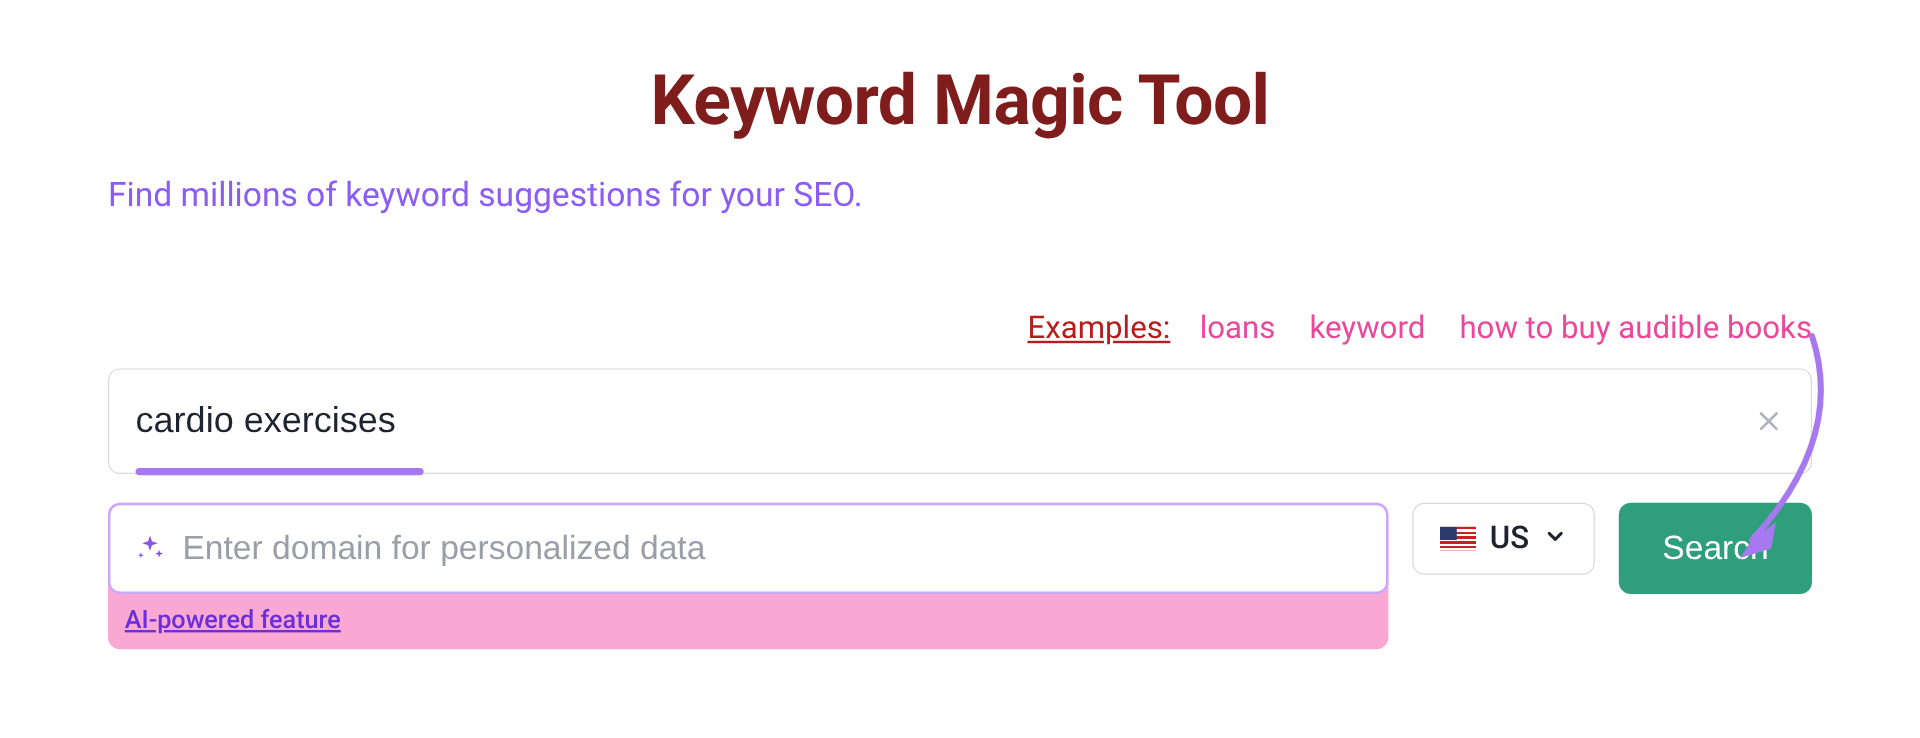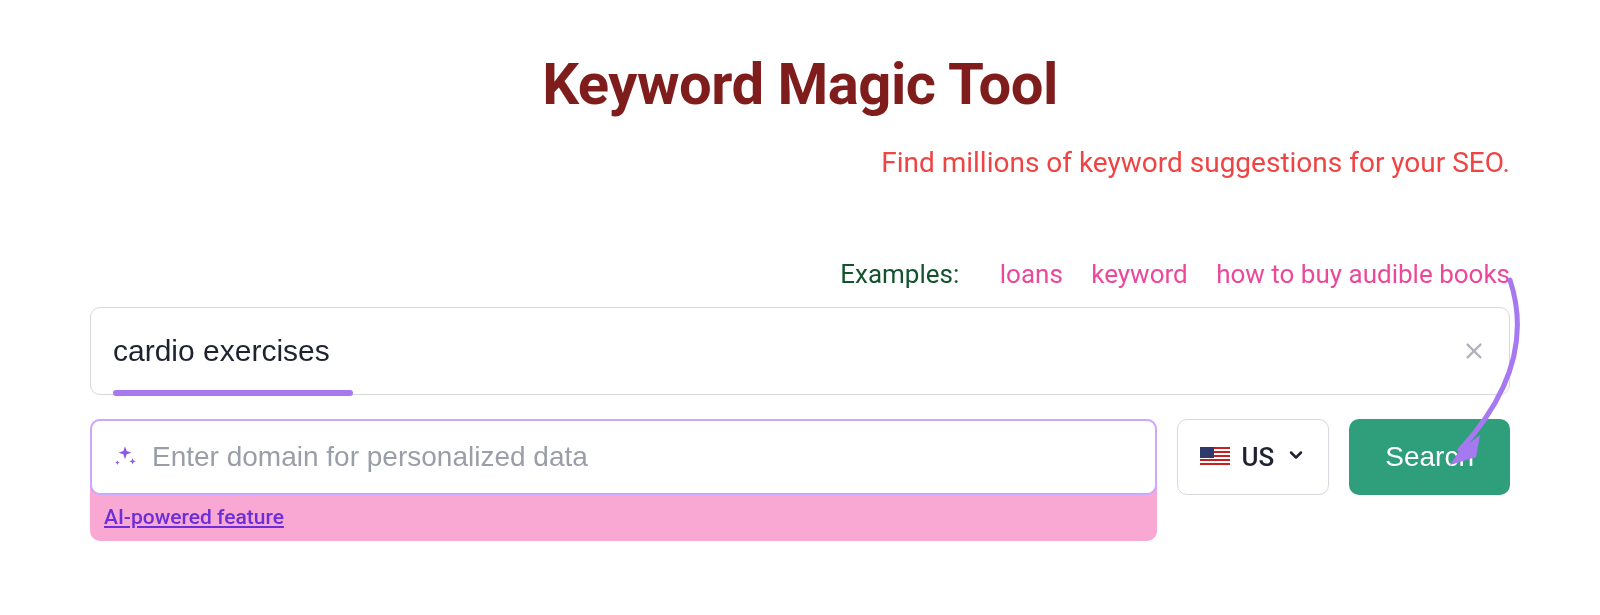--- a/index.html
+++ b/index.html
@@ -18,33 +18,34 @@
   }
   .title {
     font-size: 58px;
     font-weight: 700;
     color: #7f1d1d;
     text-align: center;
     letter-spacing: -0.5px;
   }
   .subtitle {
     font-size: 28px;
-    color: #ef4444;
-    text-align: right;
+    color: #8b5cf6;
+    text-align: left;
     margin-top: 28px;
     font-weight: 400;
   }
   .examples-row {
     text-align: right;
     margin-top: 80px;
     font-size: 26px;
   }
   .examples-label {
-    color: #14532d;
-    margin-right: 34px;
+    color: #b91c1c;
+    margin-right: 18px;
+    text-decoration: underline;
   }
   .example-link {
     color: #ec4899;
     text-decoration: none;
     margin-right: 22px;
     cursor: pointer;
   }
   .example-link:last-child { margin-right: 0; }
   .keyword-input-wrap {
     margin-top: 18px;
@@ -118,21 +119,21 @@
   }
   .domain-input::placeholder { color: #9a9ea8; }
   .ai-feature-label {
     color: #6b2fd9;
     font-size: 21px;
     font-weight: 500;
     padding: 10px 14px 2px 14px;
     text-decoration: underline;
   }
   .country-select {
-    height: 76px;
+    height: 60px;
     border: 1.5px solid #d6d8dd;
     border-radius: 10px;
     display: flex;
     align-items: center;
     padding: 0 22px;
     gap: 12px;
     cursor: pointer;
     background: #fff;
   }
   .flag {

